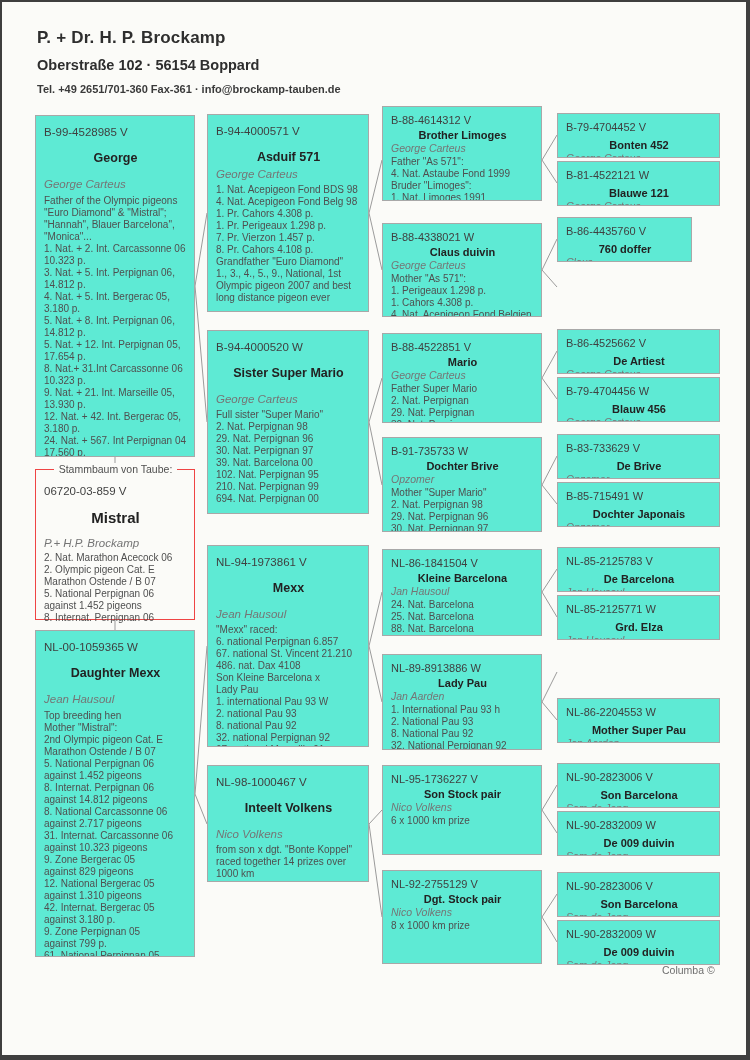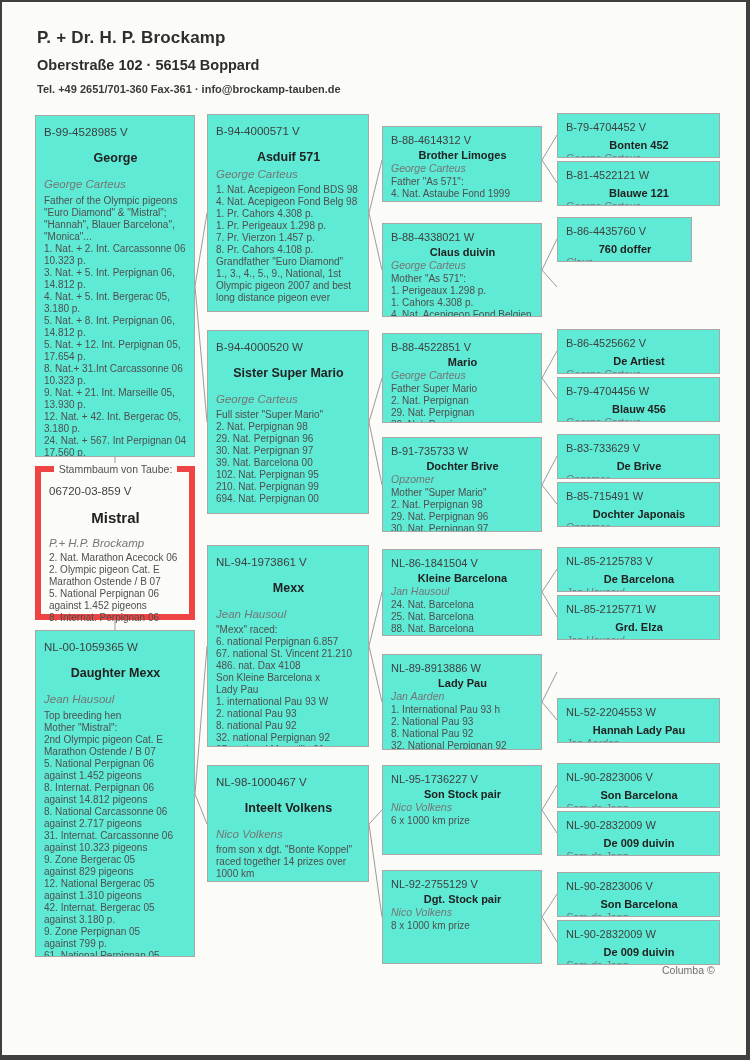--- a/index.html
+++ b/index.html
@@ -33,21 +33,21 @@
   .big .pname   { font-size:12.5px; margin-top:13px; }
   .big .breeder { font-size:11.5px; margin-top:13px; margin-bottom:5px; }
   .big .details { margin-top:4px; }
 
   .med .details { margin-top:2px; }
 
   .small .pname { margin-top:6px; font-size:11px; }
 
   fieldset.subject {
     position:absolute; box-sizing:border-box; margin:0;
-    border:6px solid #ef4444; background:transparent;
+    border:1px solid #ef4444; background:transparent;
     padding:2px 7px 4px 8px;
   }
   fieldset.subject legend {
     margin:0 auto; padding:0 5px; font-size:10.5px; color:#4f4f4f; text-align:center;
   }
   .subject .ring    { font-size:11.5px; margin-top:8px; }
   .subject .pname   { font-size:15px; margin-top:12px; }
   .subject .breeder { font-size:11.5px; margin-top:11px; margin-bottom:3px; }
   .subject .details { margin-top:3px; }
 
@@ -216,21 +216,21 @@
 
   <div class="box big" style="left:205px;top:763px;width:162px;height:117px">
     <div class="ring">NL-98-1000467 V</div>
     <div class="pname">Inteelt Volkens</div>
     <div class="breeder" style="margin-bottom:0">Nico Volkens</div>
     <div class="details">from son x dgt. "Bonte Koppel"
 raced together 14 prizes over
 1000 km</div>
   </div>
 
-  <div class="box med" style="left:380px;top:124px;width:160px;height:76px">
+  <div class="box med" style="left:380px;top:104px;width:160px;height:95px">
     <div class="ring">B-88-4614312 V</div>
     <div class="pname">Brother Limoges</div>
     <div class="breeder">George Carteus</div>
     <div class="details">Father "As 571":
 4. Nat. Astaube Fond 1999
 Bruder "Limoges":
 1. Nat. Limoges 1991</div>
   </div>
 
   <div class="box med" style="left:380px;top:221px;width:160px;height:94px">
@@ -336,22 +336,22 @@
     <div class="ring">NL-85-2125783 V</div>
     <div class="pname">De Barcelona</div>
     <div class="breeder">Jan Hausoul</div>
   </div>
   <div class="box small" style="left:555px;top:593px;width:163px;height:45px">
     <div class="ring">NL-85-2125771 W</div>
     <div class="pname">Grd. Elza</div>
     <div class="breeder">Jan Hausoul</div>
   </div>
   <div class="box small" style="left:555px;top:696px;width:163px;height:45px">
-    <div class="ring">NL-52-2204553 W</div>
-    <div class="pname">Hannah Lady Pau</div>
+    <div class="ring">NL-86-2204553 W</div>
+    <div class="pname">Mother Super Pau</div>
     <div class="breeder">Jan Aarden</div>
   </div>
   <div class="box small" style="left:555px;top:761px;width:163px;height:45px">
     <div class="ring">NL-90-2823006 V</div>
     <div class="pname">Son Barcelona</div>
     <div class="breeder">Sam de Jong</div>
   </div>
   <div class="box small" style="left:555px;top:809px;width:163px;height:45px">
     <div class="ring">NL-90-2832009 W</div>
     <div class="pname">De 009 duivin</div>

